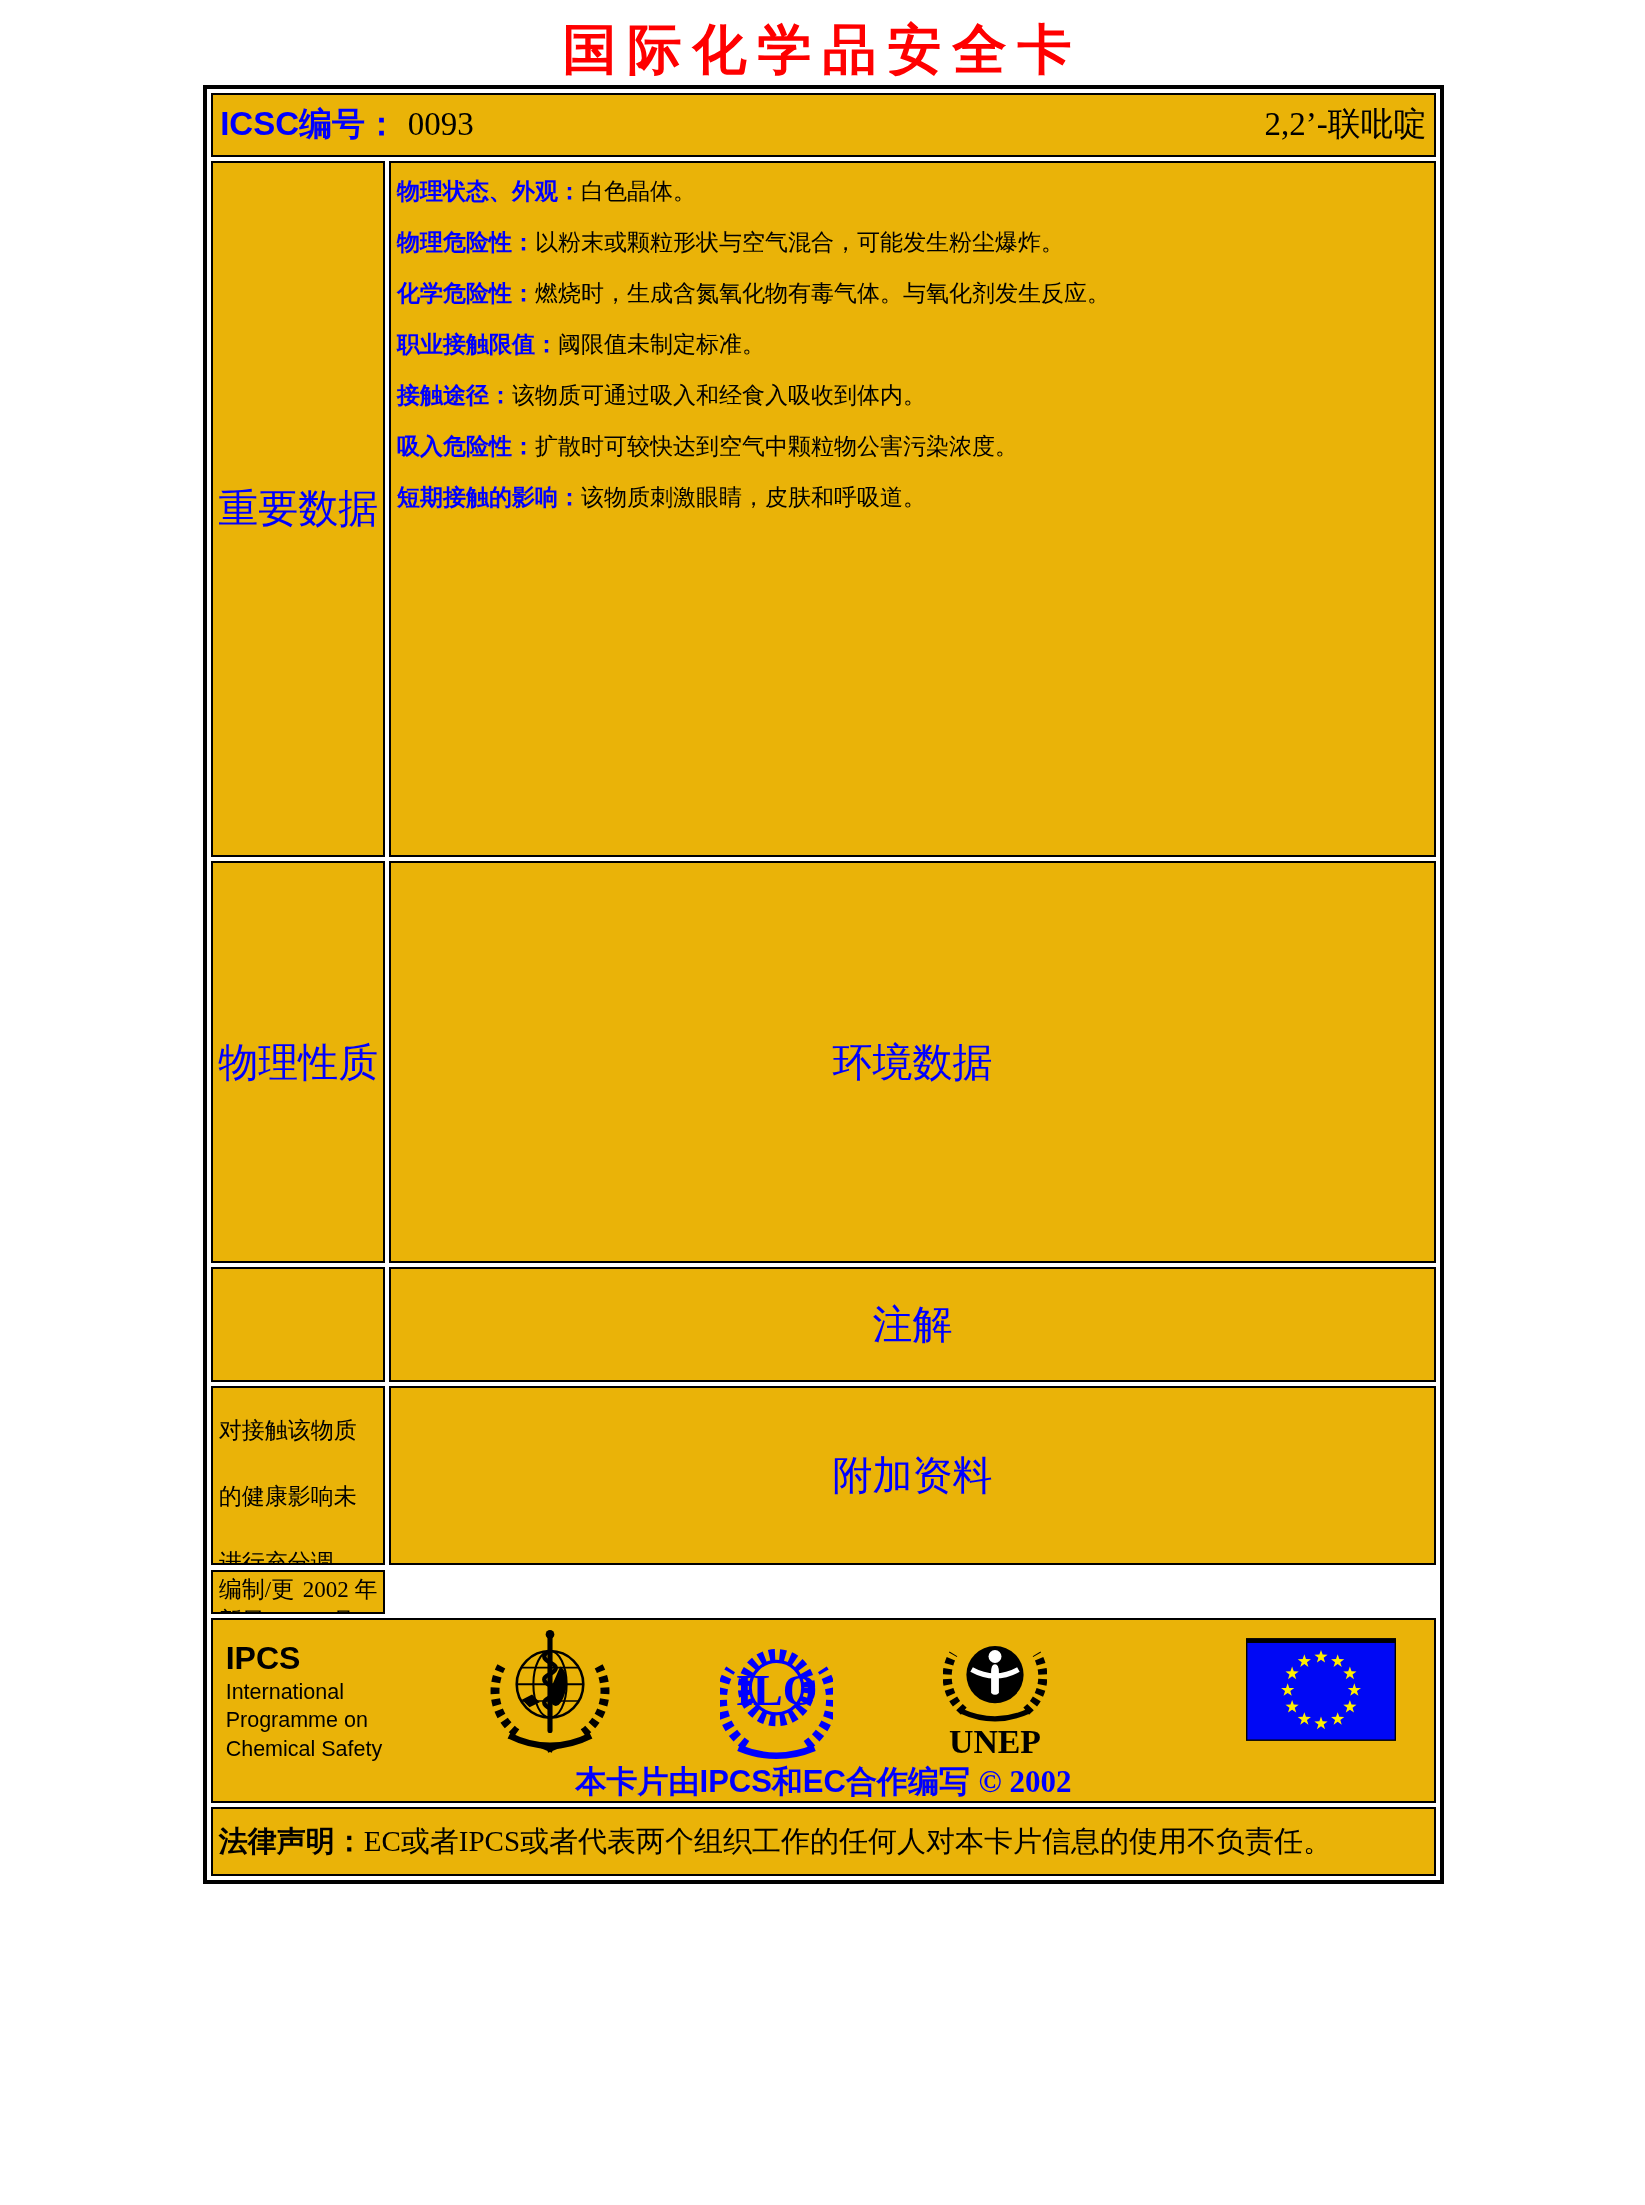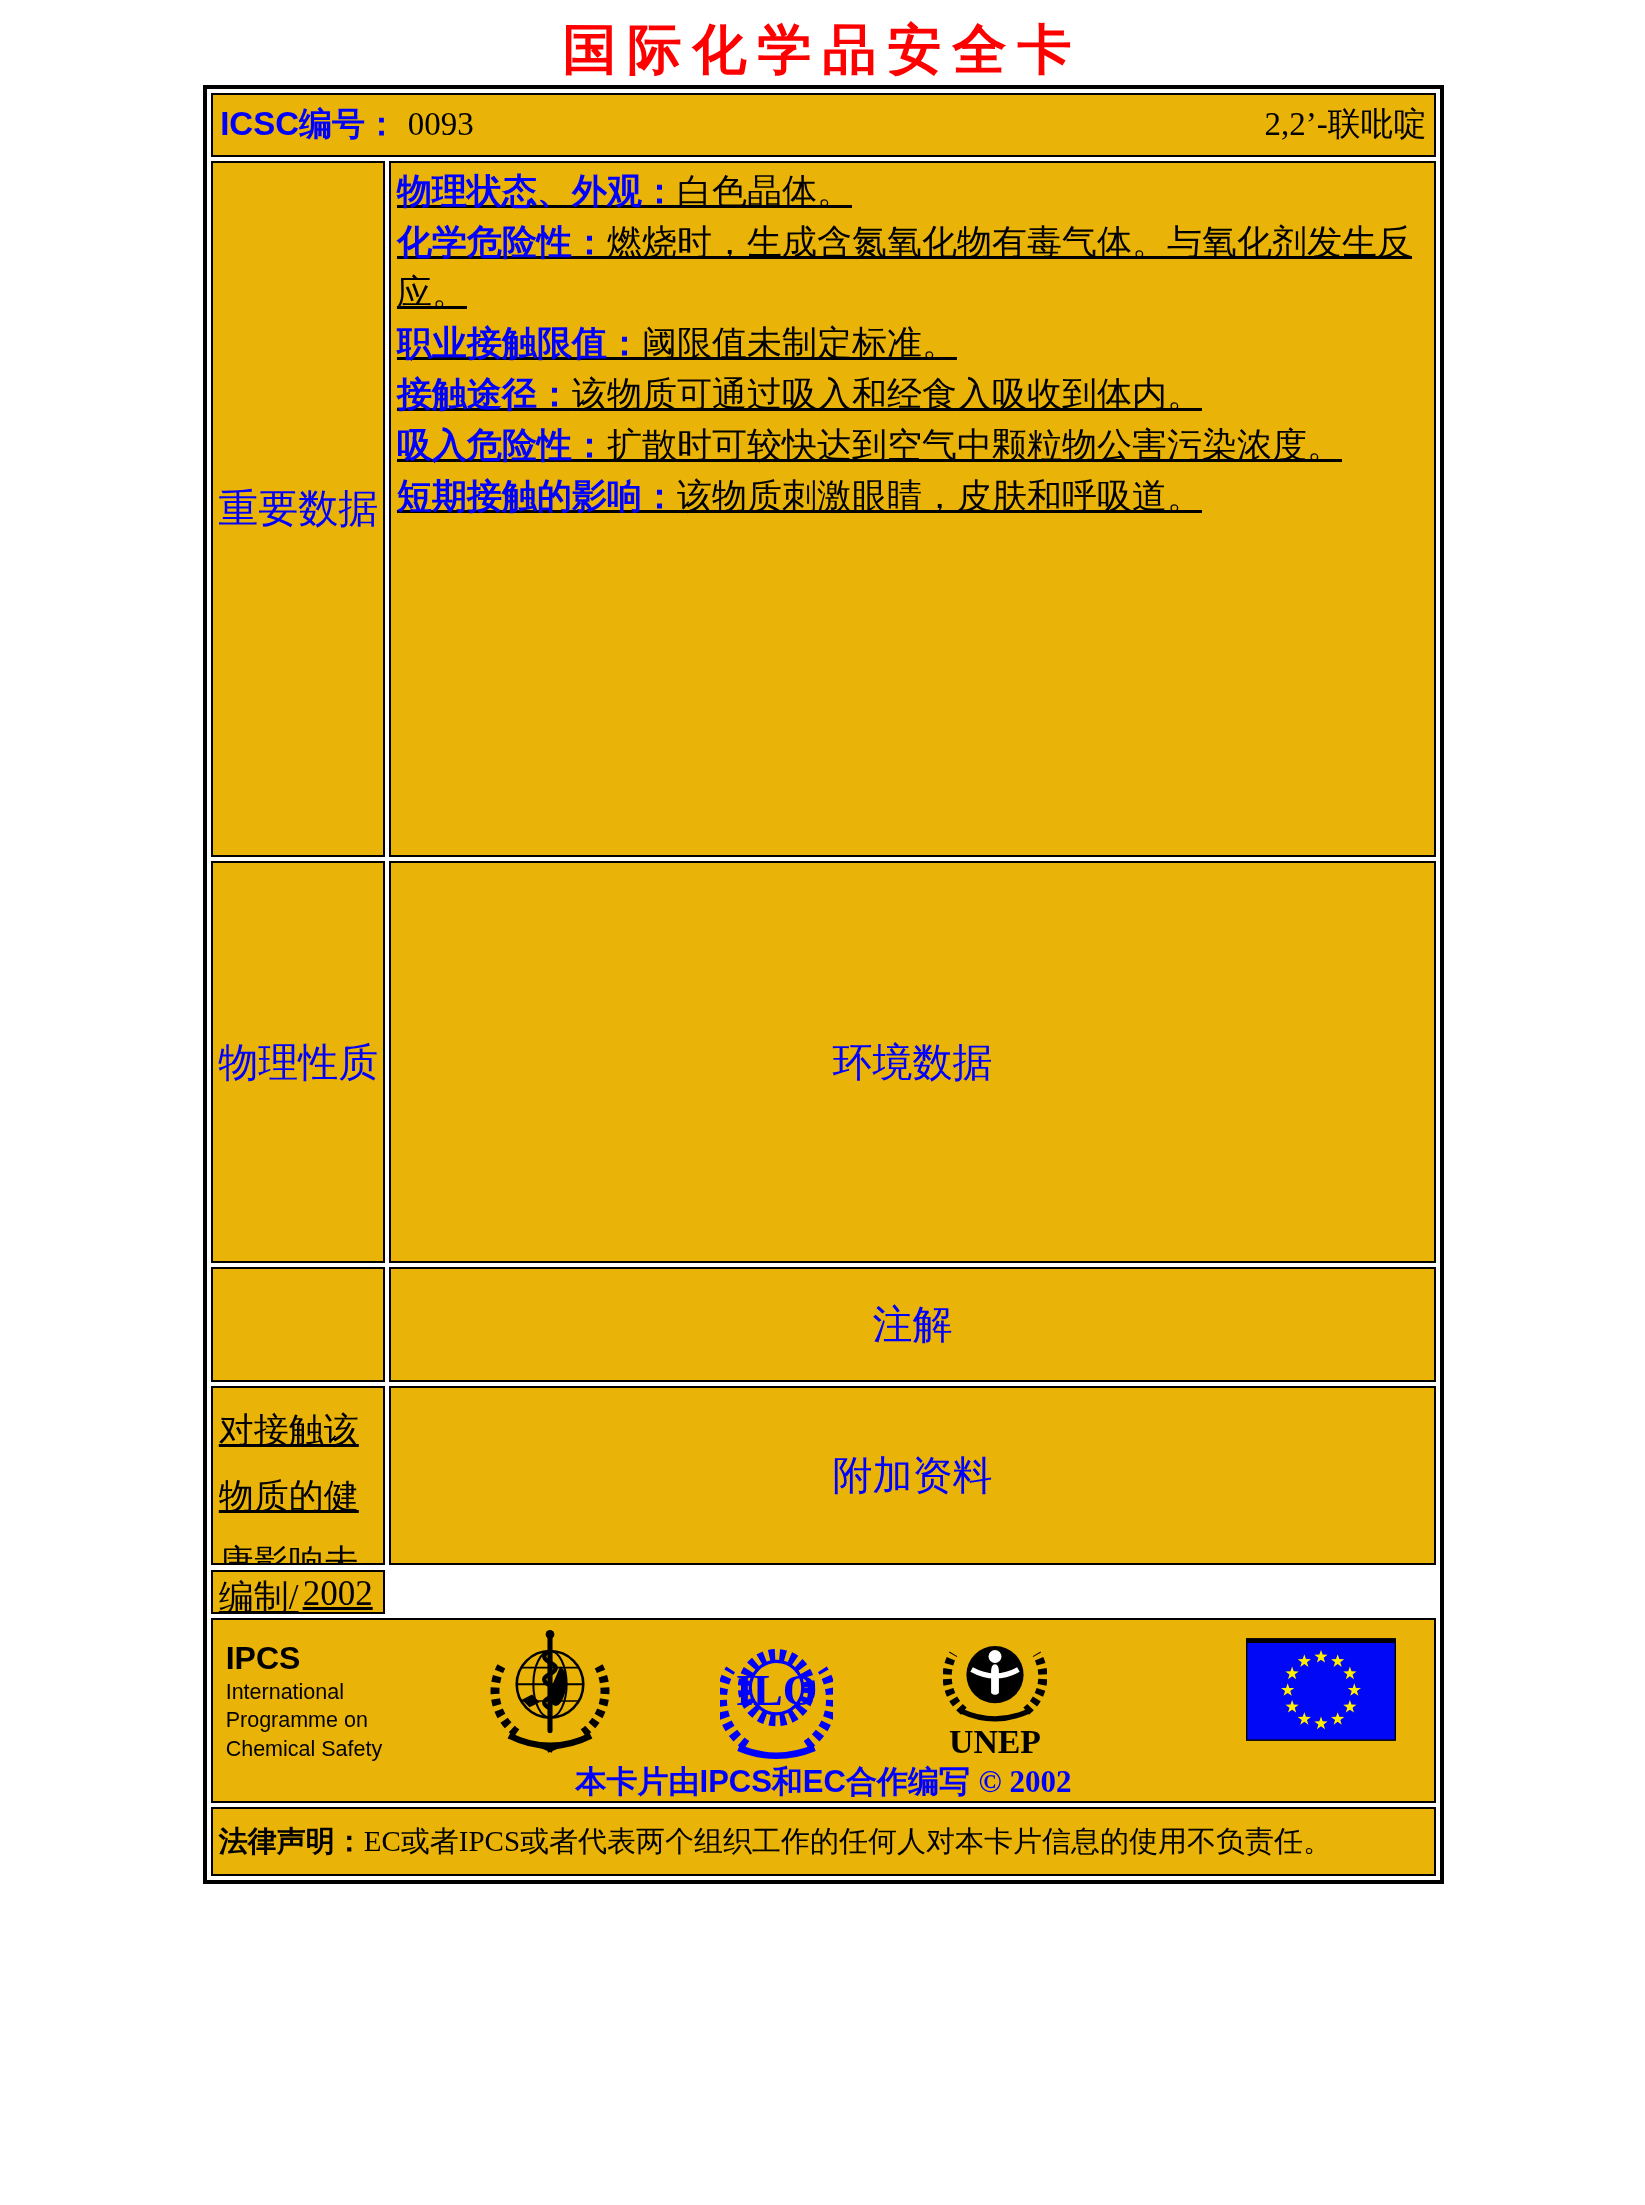--- a/index.html
+++ b/index.html
@@ -28,21 +28,21 @@
   .hdr .num{margin-left:9.7px;}
   .hdr-right{white-space:nowrap;}
   .hdr-left{display:flex;align-items:center;}
   
   .sec-label{
     display:flex;align-items:center;justify-content:center;
     font-family:"Liberation Sans","DejaVu Sans",sans-serif;
     font-size:40px;color:#0000ff;text-align:center;
   }
   
-  .content{padding:2.8px 5.6px;font-size:35px;text-decoration:underline;}
+  .content{padding:2.8px 5.6px;font-size:23px;}
   .item{line-height:50px;}
   .blue-label{
     font-family:"Liberation Sans","DejaVu Sans",sans-serif;
     font-weight:bold;color:#0000ff;
   }
   .note-par{line-height:66px;padding-top:7px;}
   .single-line{display:flex;align-items:flex-start;height:100%;}
   
   .footer-cell{display:flex;flex-direction:column;padding:5.6px 4.2px 2.8px 4.2px;}
   .logo-row{display:flex;align-items:flex-start;height:133px;}
@@ -78,20 +78,23 @@
       <span class="blue-label">ICSC编号：</span>
       <span class="num">0093</span>
     </span>
     <span class="hdr-right">2,2’-联吡啶</span>
   </div>
 
   <div class="cell sec-label">重要数据</div>
   <div class="cell content">
     <div class="item">
       <span class="blue-label">物理状态、外观：</span><span>白色晶体。</span>
+    </div>
+    <div class="item">
+      <span class="blue-label">物理危险性：</span><span>以粉末或颗粒形状与空气混合，可能发生粉尘爆炸。</span>
     </div>
     <div class="item">
       <span class="blue-label">化学危险性：</span><span>燃烧时，生成含氮氧化物有毒气体。与氧化剂发生反应。</span>
     </div>
     <div class="item">
       <span class="blue-label">职业接触限值：</span><span>阈限值未制定标准。</span>
     </div>
     <div class="item">
       <span class="blue-label">接触途径：</span><span>该物质可通过吸入和经食入吸收到体内。</span>
     </div>

